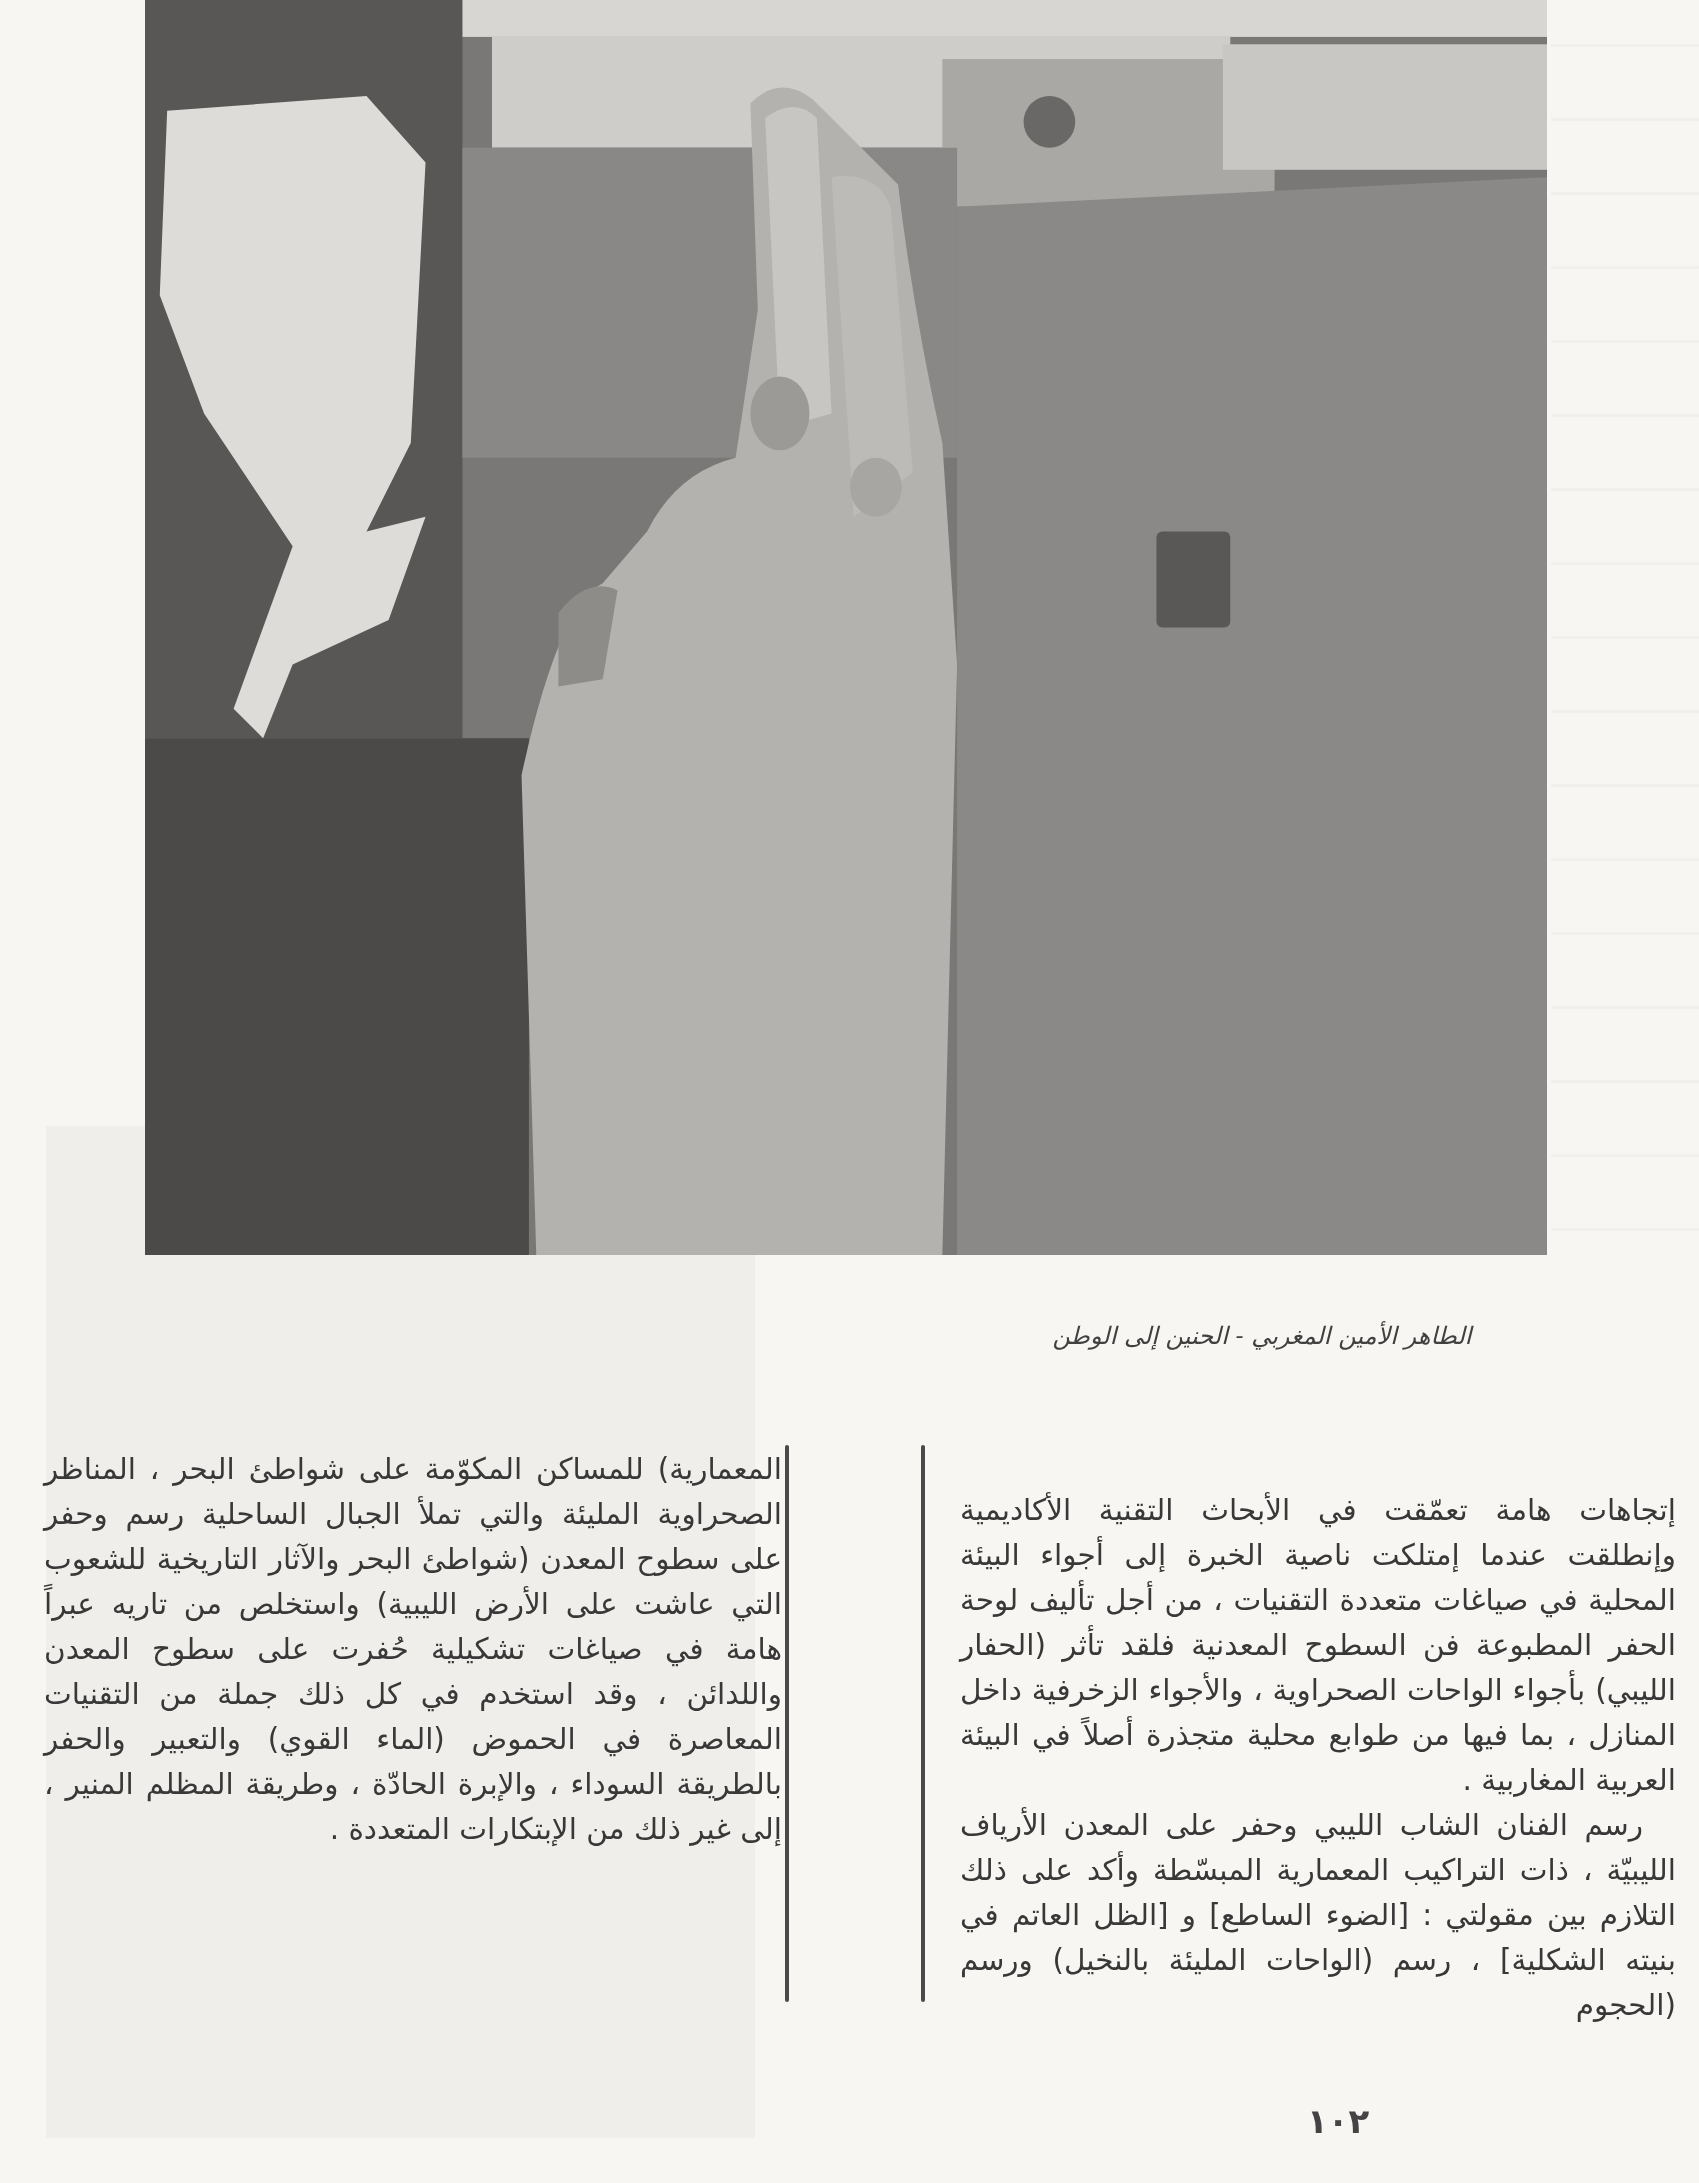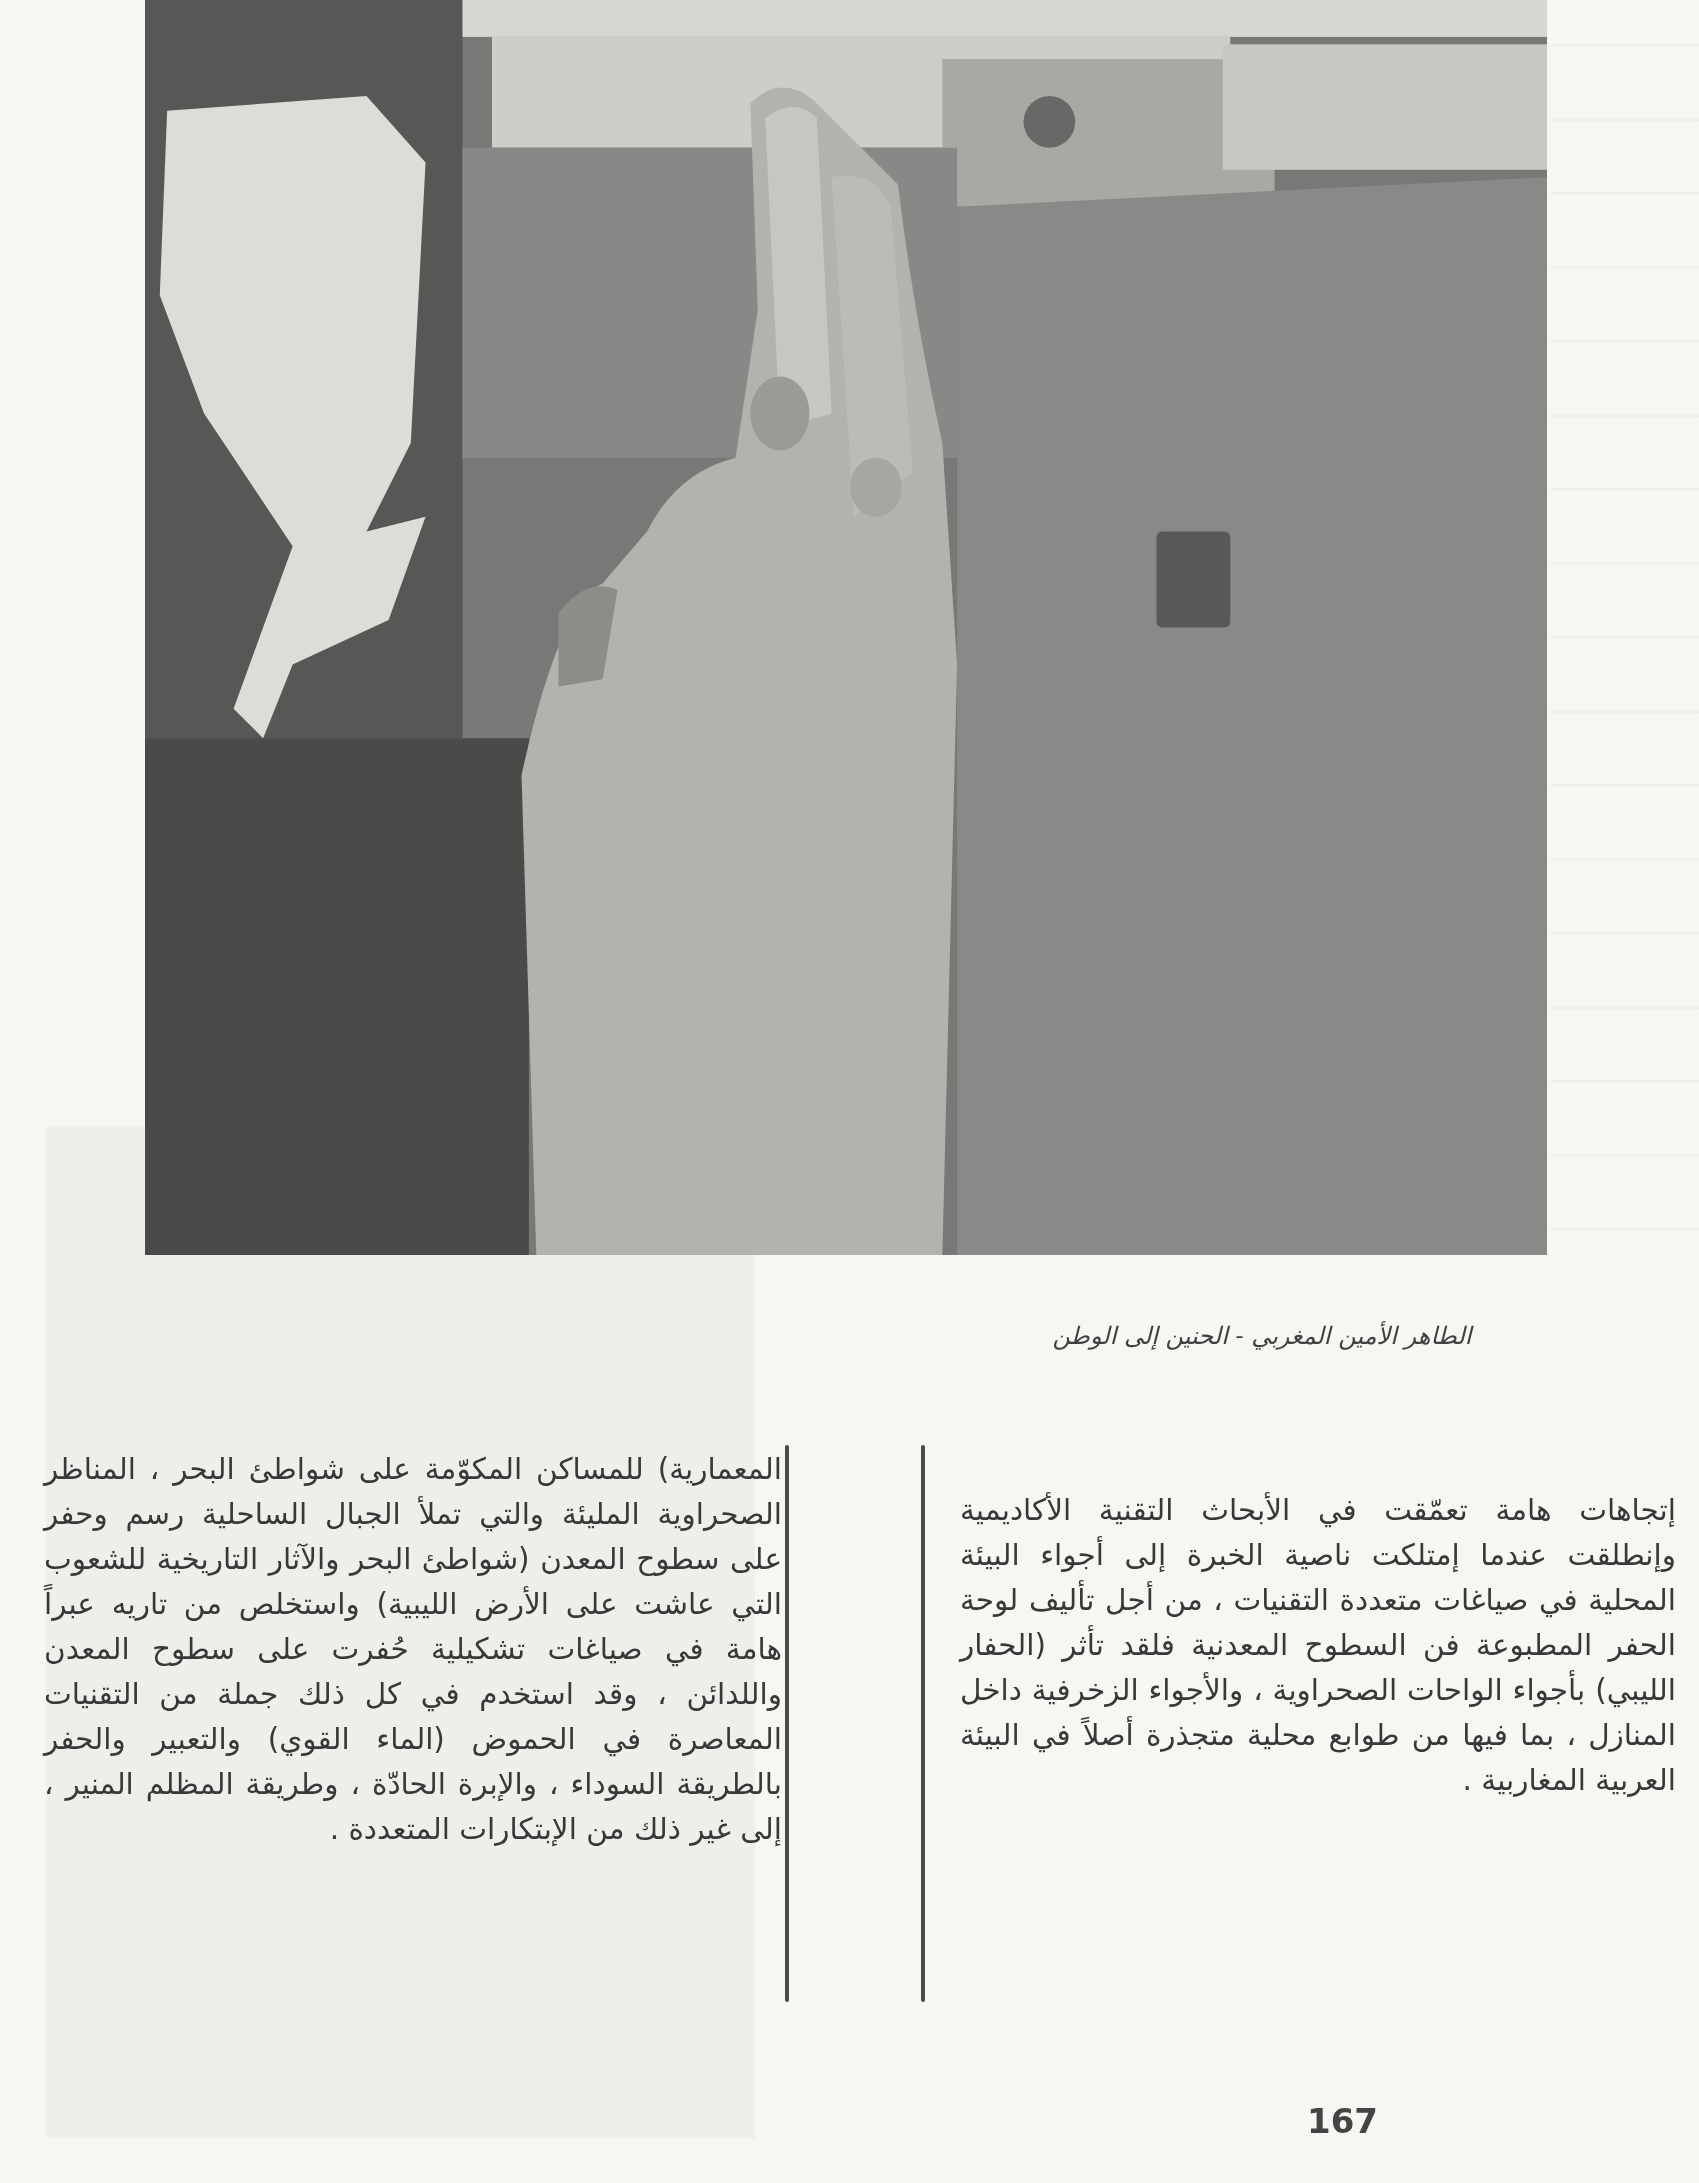--- a/index.html
+++ b/index.html
@@ -79,23 +79,24 @@
     <ellipse cx="860" cy="560" rx="40" ry="50" fill="#9c9a96"></ellipse>
     <ellipse cx="990" cy="660" rx="35" ry="40" fill="#a8a6a2"></ellipse>
     <path d="M560 830 Q600 780 640 800 L620 920 L560 930 Z" fill="#8e8c88"></path>
   </svg>
 </div>
 
 <div class="caption">الطاهر الأمين المغربي - الحنين إلى الوطن</div>
 
 <div class="col col-right">
   <p>إتجاهات هامة تعمّقت في الأبحاث التقنية الأكاديمية وإنطلقت عندما إمتلكت ناصية الخبرة إلى أجواء البيئة المحلية في صياغات متعددة التقنيات ، من أجل تأليف لوحة الحفر المطبوعة فن السطوح المعدنية فلقد تأثر (الحفار الليبي) بأجواء الواحات الصحراوية ، والأجواء الزخرفية داخل المنازل ، بما فيها من طوابع محلية متجذرة أصلاً في البيئة العربية المغاربية .</p>
+  <p class="indent">رسم الفنان الشاب الليبي وحفر على المعدن الأرياف الليبيّة ، ذات التراكيب المعمارية المبسّطة وأكد على ذلك التلازم بين مقولتي : [الضوء الساطع] و [الظل العاتم في بنيته الشكلية] ، رسم (الواحات المليئة بالنخيل) ورسم (الحجوم</p>
 </div>
 
 <div class="rule rule-a"></div>
 <div class="rule rule-b"></div>
 
 <div class="col col-left">
   <p>المعمارية) للمساكن المكوّمة على شواطئ البحر ، المناظر الصحراوية المليئة والتي تملأ الجبال الساحلية رسم وحفر على سطوح المعدن (شواطئ البحر والآثار التاريخية للشعوب التي عاشت على الأرض الليبية) واستخلص من تاريه عبراً هامة في صياغات تشكيلية حُفرت على سطوح المعدن واللدائن ، وقد استخدم في كل ذلك جملة من التقنيات المعاصرة في الحموض (الماء القوي) والتعبير والحفر بالطريقة السوداء ، والإبرة الحادّة ، وطريقة المظلم المنير ، إلى غير ذلك من الإبتكارات المتعددة .</p>
 </div>
 
-<div class="page-number">167</div>
+<div class="page-number">١٠٢</div>
 
 
 </body></html>

